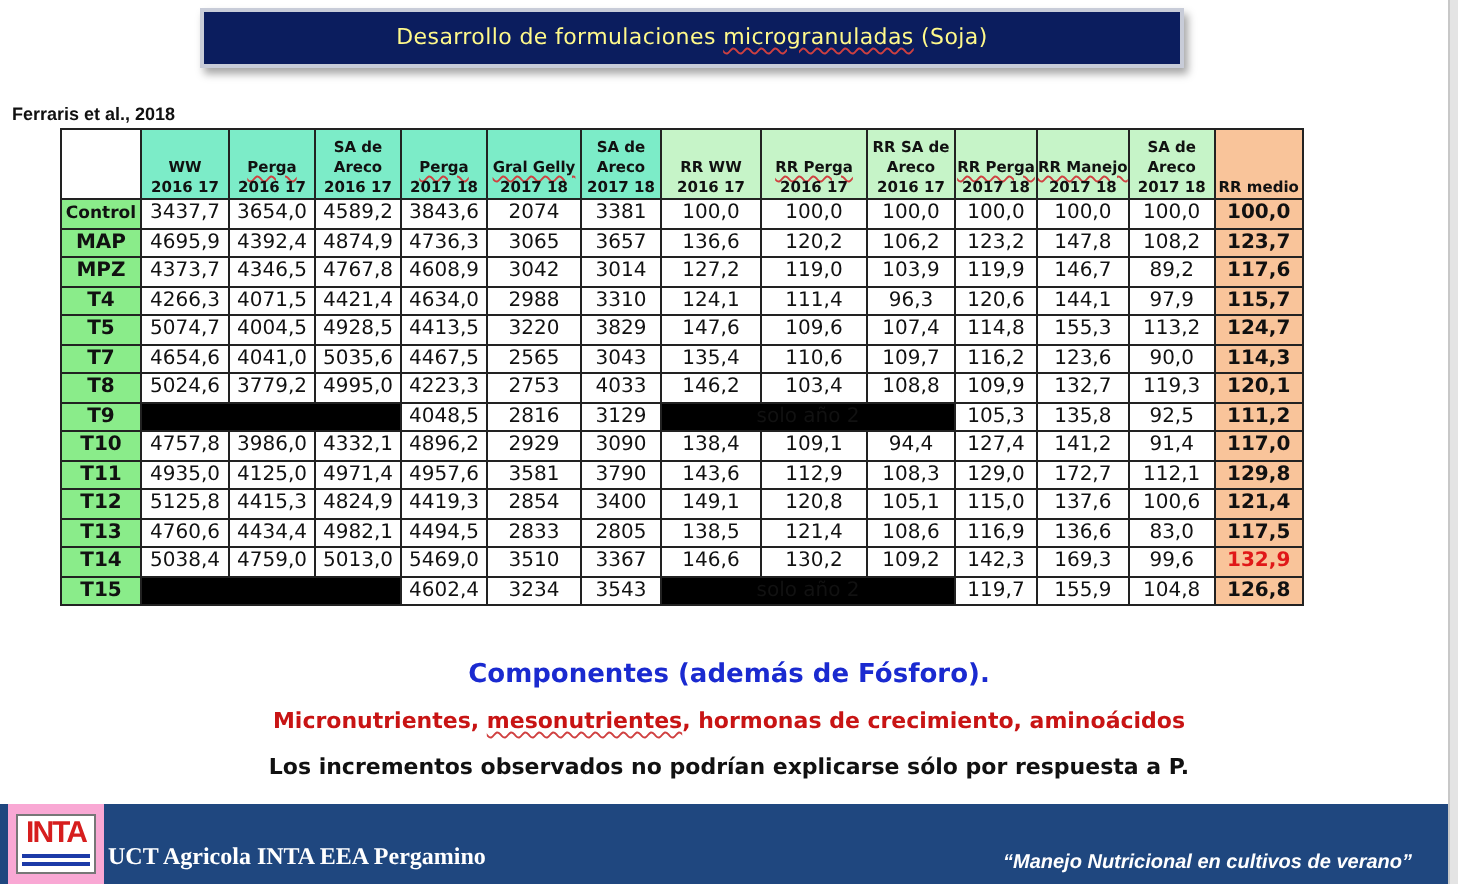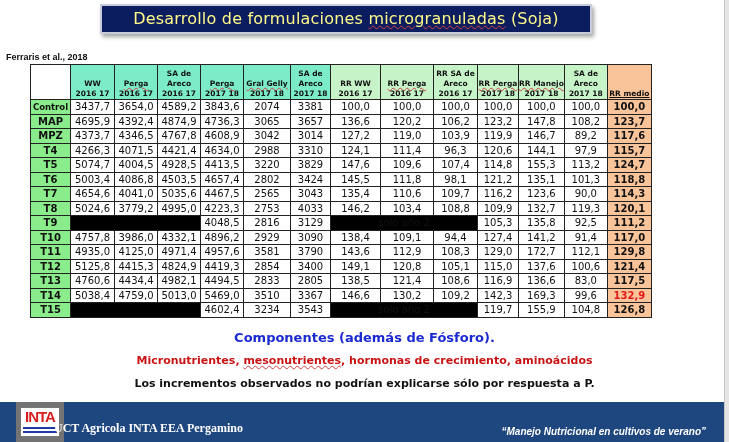--- a/index.html
+++ b/index.html
@@ -5,21 +5,21 @@
   html, body { margin:0; padding:0; }
   body {
     width:729px; height:442px; position:relative; overflow:hidden;
     background:#ffffff; font-family:"Liberation Sans", sans-serif;
   }
   .right-strip { position:absolute; left:724px; top:0; width:5px; height:442px; background:#e4e4e4; border-left:1px solid #c8c8c8; }
   .title-bar {
     position:absolute; left:100px; top:4px; width:488px; height:26px;
     background:#0b1d5e; border:2px solid #c8ccd8;
     box-shadow:2px 3px 4px rgba(0,0,0,0.35);
-    color:#fff98a; font-family:"DejaVu Sans", sans-serif; font-size:16px;
+    color:#fff98a; font-family:"DejaVu Sans", sans-serif; font-size:11px;
     text-align:center; line-height:26px; letter-spacing:0.2px;
   }
   .title-bar .u { text-decoration:underline wavy #d04040; text-decoration-thickness:1px; }
   .citation { position:absolute; left:6px; top:52px; font-size:9px; font-weight:bold; color:#111; }
 
   table.data {
     position:absolute; left:30px; top:64px;
     border-collapse:collapse; font-family:"DejaVu Sans", sans-serif;
     table-layout:fixed;
   }
@@ -45,21 +45,21 @@
 
   .note1 { position:absolute; left:0; width:729px; top:330px; text-align:center; color:#1a2ad0; font-weight:bold; font-size:13px; font-family:"DejaVu Sans", sans-serif; }
   .note2 { position:absolute; left:0; width:729px; top:354px; text-align:center; color:#c81414; font-weight:bold; font-size:11px; font-family:"DejaVu Sans", sans-serif; }
   .note3 { position:absolute; left:0; width:729px; top:377px; text-align:center; color:#111; font-weight:bold; font-size:11px; font-family:"DejaVu Sans", sans-serif; }
 
   .footer {
     position:absolute; left:0; top:402px; width:724px; height:40px;
     background:#1f477f;
   }
   .logo-box {
-    position:absolute; left:16px; top:0; width:48px; height:40px; background:#737373;
+    position:absolute; left:4px; top:0; width:48px; height:40px; background:#f9a8d4;
   }
   .logo {
     position:absolute; left:4px; top:5px; width:38px; height:28px; background:#fff;
     border:1px solid #777;
   }
   .logo .txt { position:absolute; left:1px; top:0px; width:36px; text-align:center; color:#d61e1e; font-weight:bold; font-size:15px; font-family:"Liberation Sans", sans-serif; letter-spacing:-1px; line-height:17px;}
   .logo .l1 { position:absolute; left:2px; top:19px; width:34px; height:2px; background:#1c3aa8; }
   .logo .l2 { position:absolute; left:2px; top:23px; width:34px; height:2px; background:#1c3aa8; }
   .f-author { position:absolute; left:54px; top:3px; color:#fff; font-family:"Liberation Serif", serif; font-weight:bold; font-size:9px; }
   .f-unit { position:absolute; left:54px; top:19px; color:#fff; font-family:"Liberation Serif", serif; font-weight:bold; font-size:12px; }
@@ -114,21 +114,21 @@
         <th class="h rr" style="height: 33px;">
           <span style="display: block; white-space: normal;">RR SA de Areco</span>
           <span class="yr">2016  17</span>
         </th>
         <th class="h rr" style="height: 33px;"><span class="wavy">RR Perga</span><span class="yr">2017  18</span></th>
         <th class="h rr" style="height: 33px;"><span class="wavy">RR Manejo</span><span class="yr">2017  18</span></th>
         <th class="h rr" style="height: 33px;">
           <span style="display: block; white-space: normal;">SA de Areco</span>
           <span class="yr">2017  18</span>
         </th>
-        <th class="h med" style="height: 33px; text-decoration: underline;"><span>RR medio</span></th>
+        <th class="h med" style="height: 33px;"><span>RR medio</span></th>
       </tr>
     </thead>
   <tbody id="tbody">
       <tr>
         <td class="rowh small">Control</td>
         <td>3437,7</td>
         <td>3654,0</td>
         <td>4589,2</td>
         <td>3843,6</td>
         <td>2074</td>
@@ -199,36 +199,20 @@
         <td>3829</td>
         <td>147,6</td>
         <td>109,6</td>
         <td>107,4</td>
         <td>114,8</td>
         <td>155,3</td>
         <td>113,2</td>
         <td class="med">124,7</td>
       </tr>
       <tr>
-        <td class="rowh">T6</td>
-        <td>5003,4</td>
-        <td>4086,8</td>
-        <td>4503,5</td>
-        <td>4657,4</td>
-        <td>2802</td>
-        <td>3424</td>
-        <td>145,5</td>
-        <td>111,8</td>
-        <td>98,1</td>
-        <td>121,2</td>
-        <td>135,1</td>
-        <td>101,3</td>
-        <td class="med">118,8</td>
-      </tr>
-      <tr>
         <td class="rowh">T7</td>
         <td>4654,6</td>
         <td>4041,0</td>
         <td>5035,6</td>
         <td>4467,5</td>
         <td>2565</td>
         <td>3043</td>
         <td>135,4</td>
         <td>110,6</td>
         <td>109,7</td>

